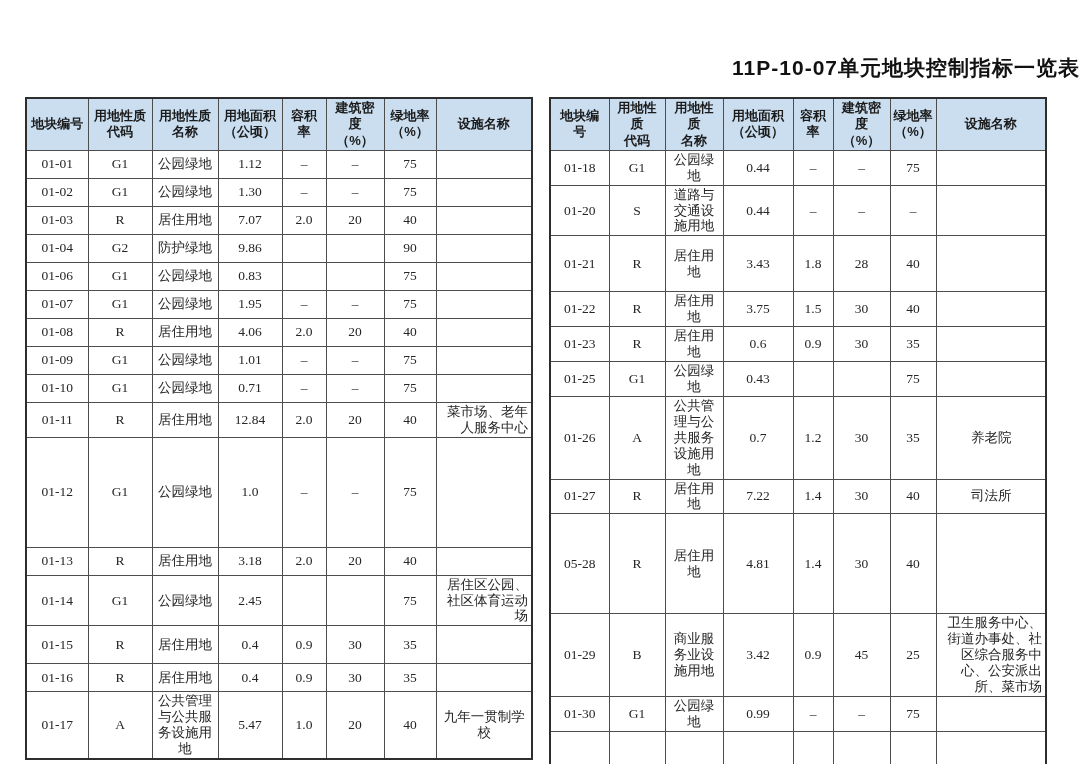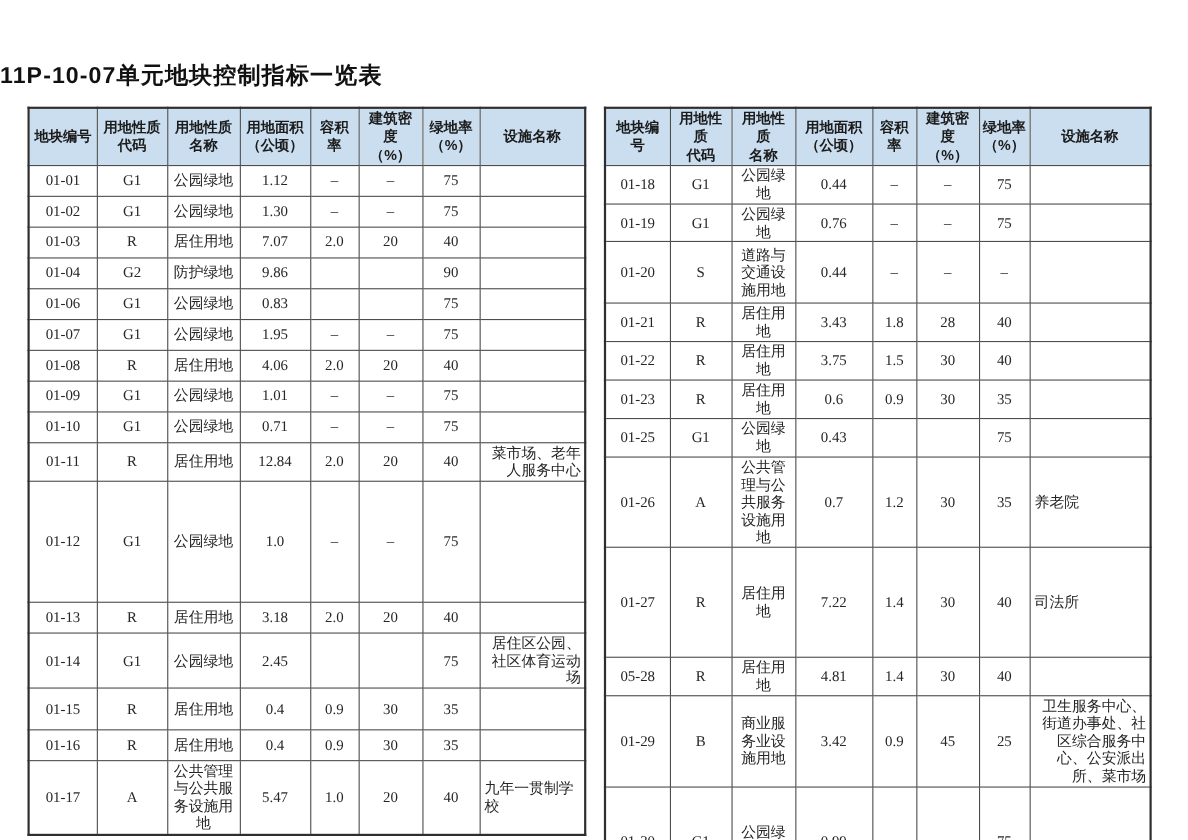--- a/index.html
+++ b/index.html
@@ -2,38 +2,38 @@
 <html style="--header-bg: #cadef0;"><head>
 <meta charset="utf-8">
 <style>
   :root { --header-bg:#cadef0; --border:#4d4d4d; --outer:#2e2e2e; --text:#262626; }
   html,body { margin:0; padding:0; background:#ffffff; }
   .page {
     position:relative; width:1080px; height:764px; background:#ffffff; overflow:hidden;
     font-family:"Liberation Sans","DejaVu Sans",sans-serif;
   }
   .title {
-    padding-top:54px; text-align:left; font-size:21px; font-weight:700;
+    padding-top:54px; text-align:right; font-size:21px; font-weight:700;
     color:#111; letter-spacing:1px;
   }
   .tables { display:flex; gap:16px; padding:15px 27px 0 25px; align-items:flex-start; }
   table { border-collapse:collapse; table-layout:fixed; border:2px solid var(--outer); background:#fff; }
   th, td { border:1px solid var(--border); padding:1px 3px; overflow:hidden; vertical-align:middle; }
   thead tr { height:40px; }
   th {
     background:var(--header-bg); font-size:13px; font-weight:700; color:#1b1b1b;
     white-space:pre-line; line-height:1.25; text-align:center;
   }
   td {
     font-family:"Liberation Serif","DejaVu Serif",serif; font-size:13.5px; color:var(--text);
     text-align:center; line-height:1.18;
   }
   tbody tr { height:28px; }
   td.facility { text-align:right; padding-left:4px; }
-  td.facility.center { text-align:left; }
+  td.facility.center { text-align:center; }
   
   #table-left tbody tr:nth-child(11) { height:110px;margin-left:20px; }
   #table-left tbody tr:nth-child(14) { height:38px; }
   #table-left tbody tr:nth-child(17) { height:62px; }
   #table-right tbody tr:nth-child(3)  { height:56px; }
   #table-right tbody tr:nth-child(9)  { height:100px; }
   #table-right tbody tr:nth-child(12) { height:100px; }
 </style>
 </head>
 <body>
@@ -268,30 +268,20 @@
             <td>01-18</td>
             <td>G1</td>
             <td>公园绿地</td>
             <td>0.44</td>
             <td>–</td>
             <td>–</td>
             <td>75</td>
             <td class="facility"></td>
           </tr>
           <tr>
-            <td>01-19</td>
-            <td>G1</td>
-            <td>公园绿地</td>
-            <td>0.76</td>
-            <td>–</td>
-            <td>–</td>
-            <td>75</td>
-            <td class="facility"></td>
-          </tr>
-          <tr>
             <td>01-20</td>
             <td>S</td>
             <td>道路与交通设施用地</td>
             <td>0.44</td>
             <td>–</td>
             <td>–</td>
             <td>–</td>
             <td class="facility"></td>
           </tr>
           <tr>

